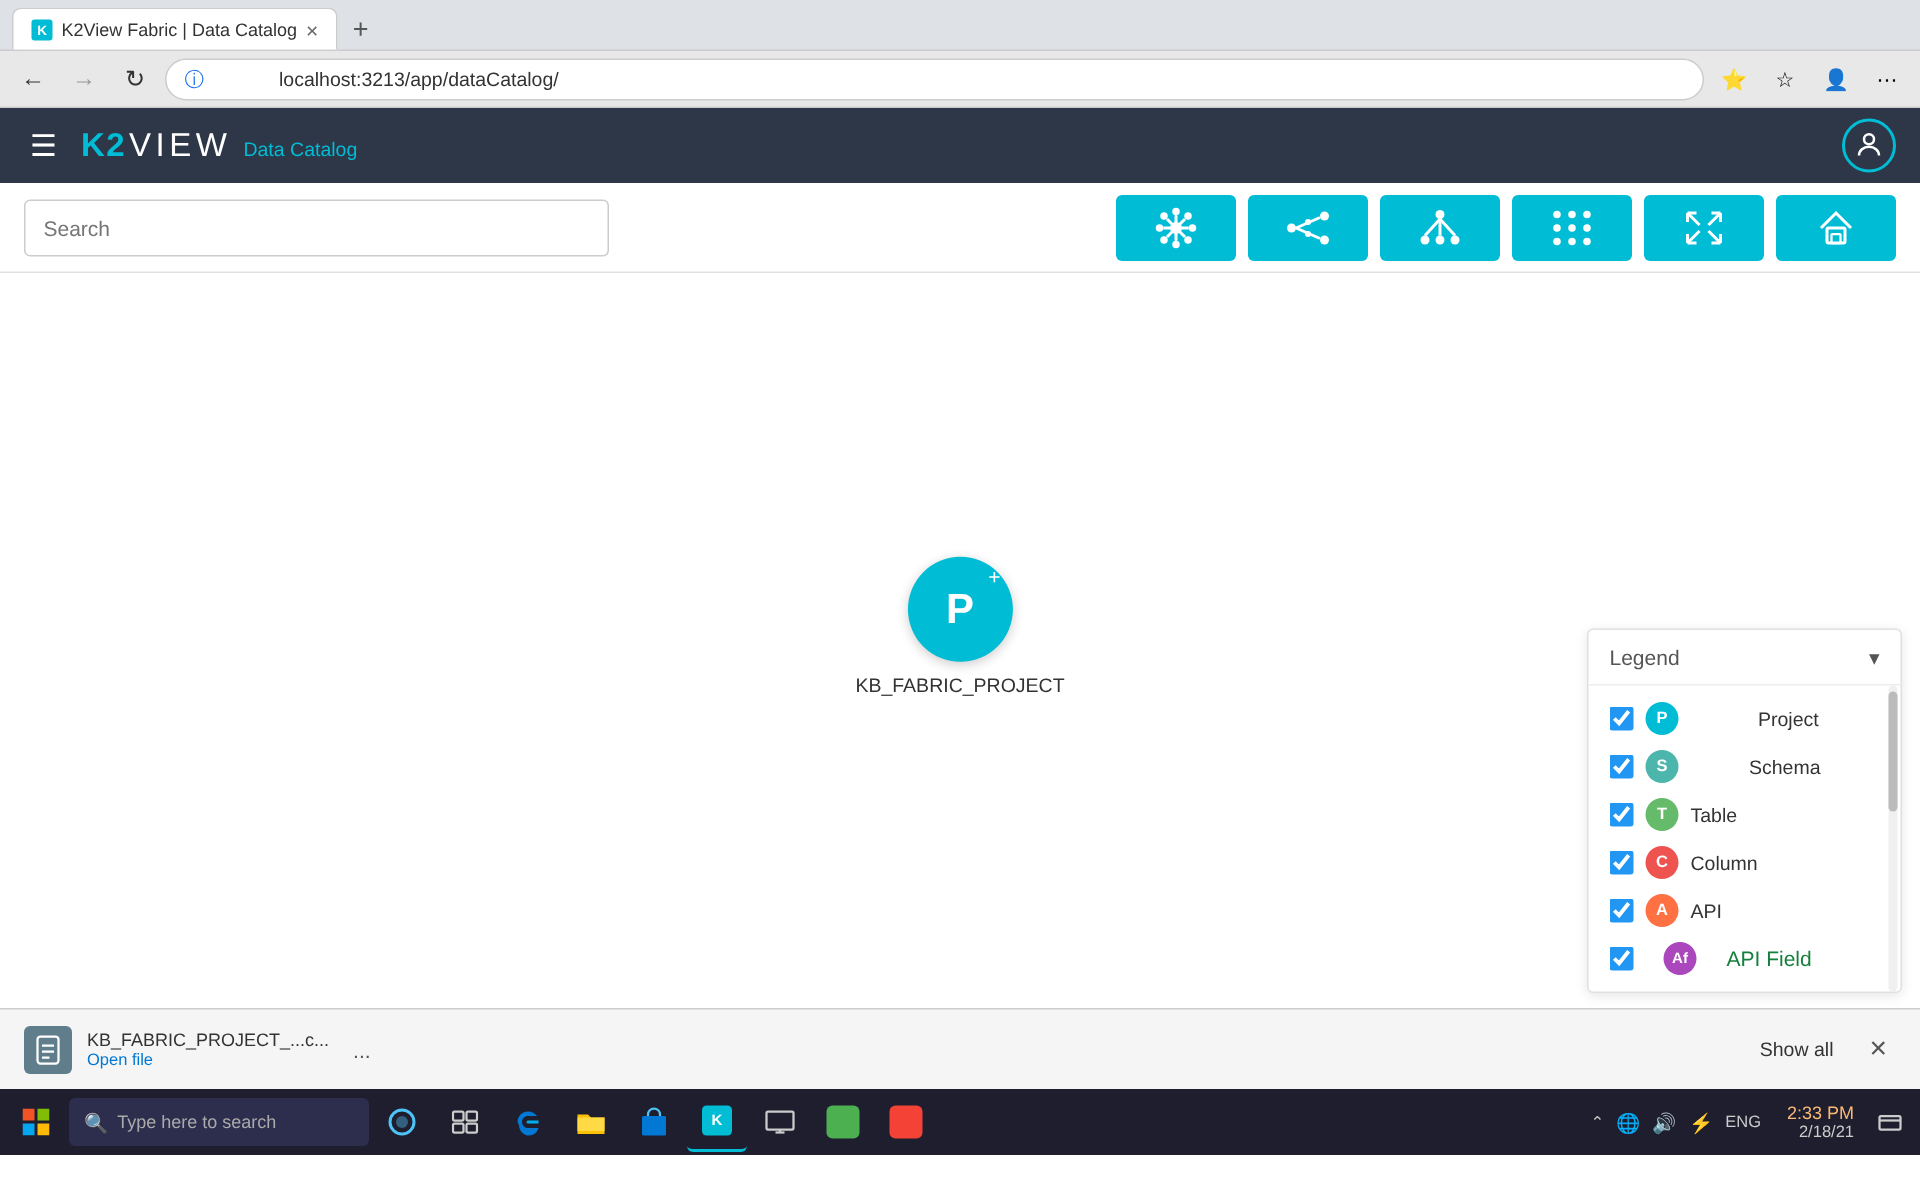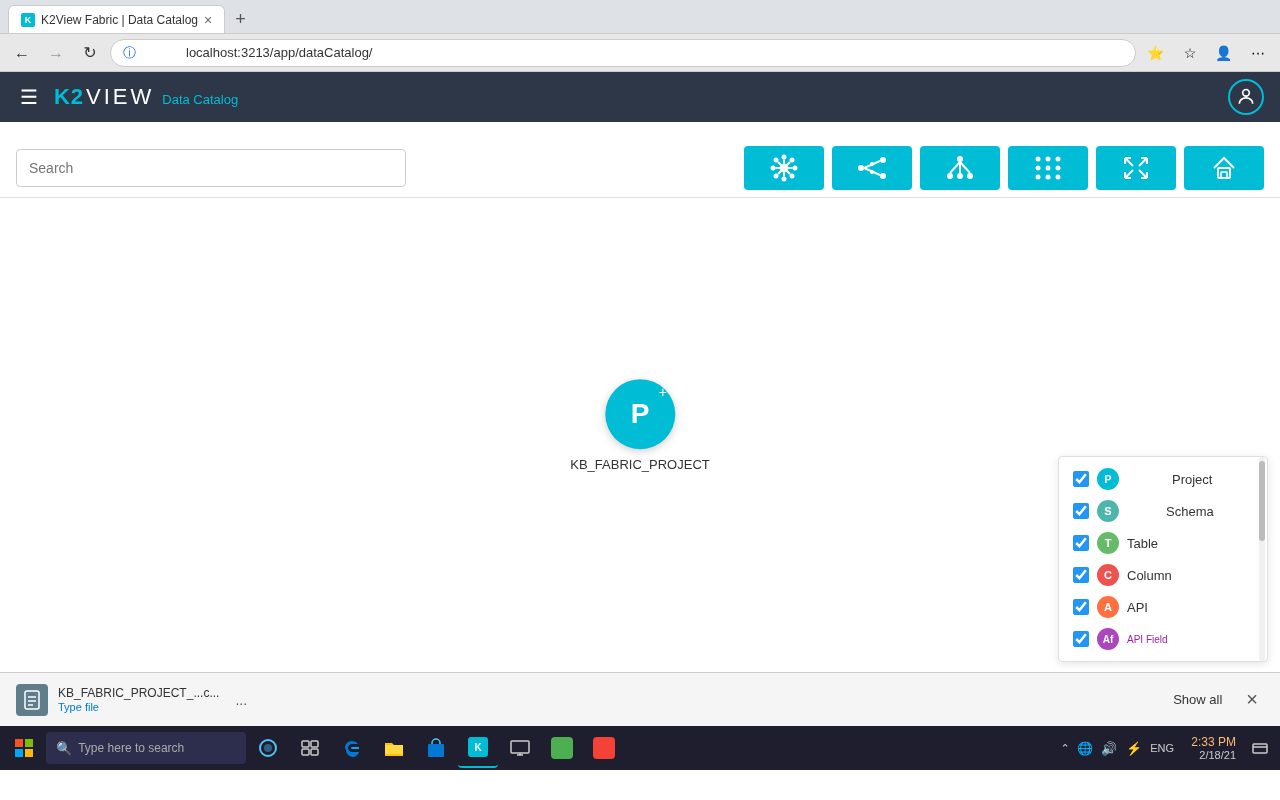--- a/index.html
+++ b/index.html
@@ -42,21 +42,21 @@
     </div>
     <div style="flex:1;"></div>
     <button style="width:36px;height:36px;border-radius:50%;border:2px solid #00bcd4;display:flex;align-items:center;justify-content:center;color:#fff;font-size:16px;cursor:pointer;background:transparent;">
       <svg width="20" height="20" viewBox="0 0 24 24" fill="none" stroke="#fff" stroke-width="2">
           <circle cx="12" cy="7" r="4"></circle>
           <path d="M4 20c0-4 3.6-7 8-7s8 3 8 7"></path>
         </svg>
     </button>
   </div>
 
-  <div style="background:#fff;height:60px;display:flex;align-items:center;padding:0 16px;gap:8px;border-bottom:1px solid #e0e0e0;margin-top:16px;">
+  <div style="background:#fff;height:60px;display:flex;align-items:center;padding:0 16px;gap:8px;border-bottom:1px solid #e0e0e0;">
     <input type="text" style="width: 390px; height: 38px; border: 1px solid rgb(204, 204, 204); border-radius: 4px; padding: 0px 12px; font-size: 14px; color: rgb(51, 51, 51); outline: none;" placeholder="Search">
     <div style="flex:1;"></div>
 
     <button style="width:80px;height:44px;background:#00bcd4;border:none;border-radius:4px;cursor:pointer;display:flex;align-items:center;justify-content:center;">
       <svg width="30" height="30" viewBox="0 0 30 30" fill="none" stroke="#fff" stroke-width="2">
         <circle cx="15" cy="15" r="3" fill="#fff"></circle>
         <circle cx="15" cy="4" r="2.5" fill="#fff" stroke="none"></circle>
         <circle cx="15" cy="26" r="2.5" fill="#fff" stroke="none"></circle>
         <circle cx="4" cy="15" r="2.5" fill="#fff" stroke="none"></circle>
         <circle cx="26" cy="15" r="2.5" fill="#fff" stroke="none"></circle>
@@ -143,20 +143,24 @@
 
     <div style="position:absolute;top:50%;left:50%;transform:translate(-50%,-60%);display:flex;flex-direction:column;align-items:center;gap:8px;">
       <div style="width:70px;height:70px;border-radius:50%;background:#00bcd4;display:flex;align-items:center;justify-content:center;position:relative;cursor:pointer;box-shadow:0 2px 8px rgba(0,0,0,0.2);">
         <span style="font-size:28px;font-weight:700;color:#fff;">P</span>
         <span style="position:absolute;top:6px;right:8px;font-size:14px;color:#fff;line-height:1;font-weight:300;">+</span>
       </div>
       <span style="font-size:13px;color:#333;font-weight:500;text-align:right;">KB_FABRIC_PROJECT</span>
     </div>
 
     <div style="position:absolute;bottom:10px;right:12px;width:210px;background:#fff;border:1px solid #e0e0e0;border-radius:4px;box-shadow:0 2px 8px rgba(0,0,0,0.1);">
+      <div style="display:flex;align-items:center;justify-content:space-between;padding:10px 14px;border-bottom:1px solid #eee;cursor:pointer;">
+        <span style="font-size:14px;color:#555;font-weight:500;">Legend</span>
+        <span style="color:#555;font-size:14px;">▾</span>
+      </div>
       <div style="padding:6px 14px;position:relative;">
 
         <div style="display:flex;align-items:center;gap:8px;padding:5px 0;">
           <input type="checkbox" checked="" style="width: 16px; height: 16px; accent-color: rgb(33, 150, 243); cursor: pointer;">
           <div style="width:22px;height:22px;border-radius:50%;background:#00bcd4;display:flex;align-items:center;justify-content:center;font-size:11px;font-weight:700;color:#fff;flex-shrink:0;">P</div>
           <span style="font-size:13px;color:#333;margin-left:45px;">Project</span>
         </div>
 
         <div style="display:flex;align-items:center;gap:8px;padding:5px 0;">
           <input type="checkbox" checked="" style="width: 16px; height: 16px; accent-color: rgb(33, 150, 243); cursor: pointer;">
@@ -175,24 +179,24 @@
           <div style="width:22px;height:22px;border-radius:50%;background:#ef5350;display:flex;align-items:center;justify-content:center;font-size:11px;font-weight:700;color:#fff;flex-shrink:0;">C</div>
           <span style="font-size:13px;color:#333;">Column</span>
         </div>
 
         <div style="display:flex;align-items:center;gap:8px;padding:5px 0;">
           <input type="checkbox" checked="" style="width: 16px; height: 16px; accent-color: rgb(33, 150, 243); cursor: pointer;">
           <div style="width:22px;height:22px;border-radius:50%;background:#ff7043;display:flex;align-items:center;justify-content:center;font-size:11px;font-weight:700;color:#fff;flex-shrink:0;">A</div>
           <span style="font-size:13px;color:#333;">API</span>
         </div>
 
-        <div style="display:flex;align-items:center;gap:8px;padding:5px 0;">
+        <div style="display:flex;align-items:center;gap:20px;padding:5px 0;">
           <input type="checkbox" checked="" style="width: 16px; height: 16px; accent-color: rgb(33, 150, 243); cursor: pointer;">
           <div style="width:22px;height:22px;border-radius:50%;background:#ab47bc;display:flex;align-items:center;justify-content:center;font-size:10px;font-weight:700;color:#fff;flex-shrink:0;">Af</div>
-          <span style="font-size:10px;color:#a21caf;">API Field</span>
+          <span style="font-size:14px;color:#15803d;">API Field</span>
         </div>
 
         <div style="position:absolute;right:2px;top:0;bottom:0;width:6px;background:#f0f0f0;border-radius:3px;">
           <div style="width:6px;height:80px;background:#bbb;border-radius:3px;margin-top:4px;"></div>
         </div>
 
       </div>
     </div>
 
   </div>
@@ -203,21 +207,21 @@
   <div style="width:32px;height:32px;background:#607d8b;border-radius:4px;display:flex;align-items:center;justify-content:center;">
     <svg width="18" height="20" viewBox="0 0 18 20" fill="none" stroke="#fff" stroke-width="1.5">
       <rect x="2" y="1" width="14" height="18" rx="2"></rect>
       <line x1="5" y1="7" x2="13" y2="7"></line>
       <line x1="5" y1="11" x2="13" y2="11"></line>
       <line x1="5" y1="15" x2="10" y2="15"></line>
     </svg>
   </div>
   <div style="display:flex;flex-direction:column;gap:1px;">
     <span style="font-size:12px;color:#333;">KB_FABRIC_PROJECT_...c...</span>
-    <a style="font-size:11px;color:#0078d4;cursor:pointer;text-decoration:none;">Type file</a>
+    <a style="font-size:11px;color:#0078d4;cursor:pointer;text-decoration:none;">Open file</a>
   </div>
   <button style="background:transparent;border:none;cursor:pointer;color:#555;font-size:14px;padding:4px;margin-left:2px;">...</button>
   <div style="flex:1;"></div>
   <button style="background:transparent;border:none;color:#333;font-size:13px;cursor:pointer;padding:4px 8px;">Show all</button>
   <button style="background:transparent;border:none;color:#555;font-size:20px;cursor:pointer;padding:2px 6px;">×</button>
 </div>
 
 <div style="background:#1e1e2e;height:44px;display:flex;align-items:center;padding:0 4px;gap:2px;">
 
   <button style="width:40px;height:40px;background:transparent;border:none;cursor:pointer;display:flex;align-items:center;justify-content:center;">

